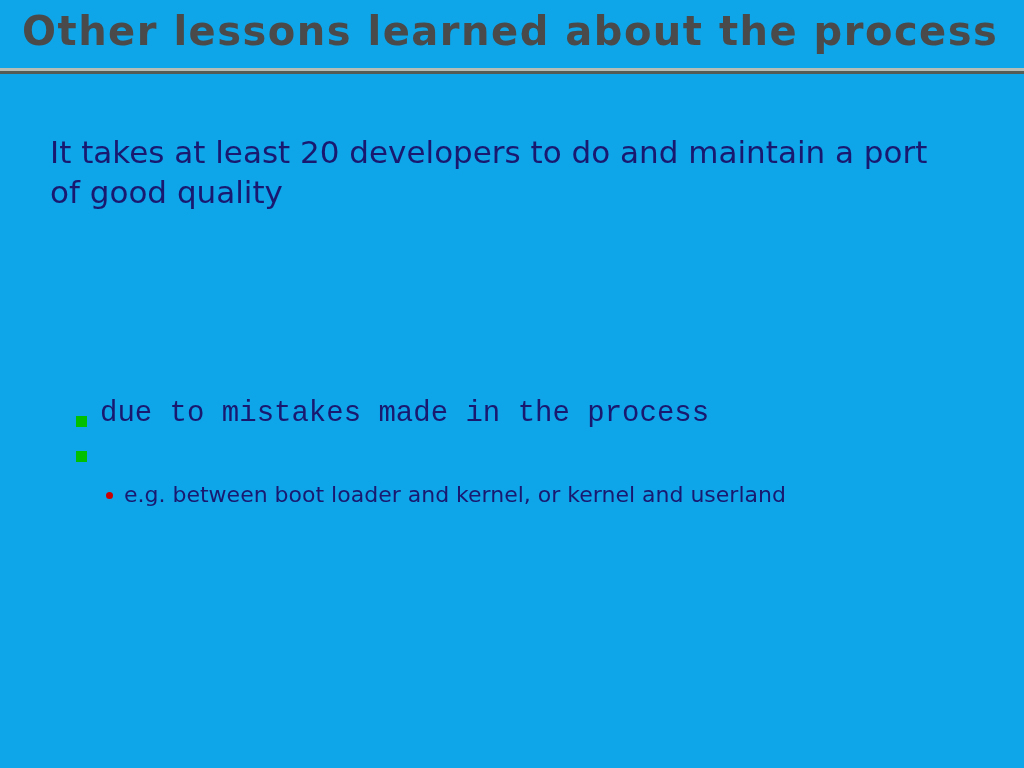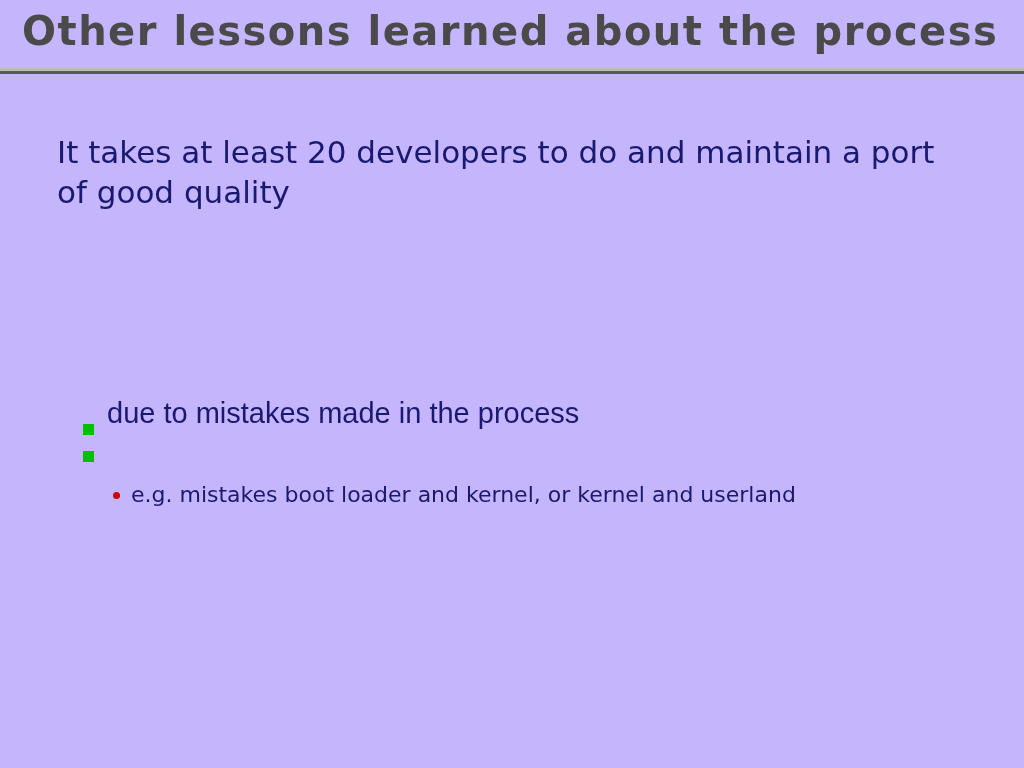--- a/index.html
+++ b/index.html
@@ -11,21 +11,21 @@
     height: 768px;
     background: #f5faf6;
     font-family: "DejaVu Sans", sans-serif;
     overflow: hidden;
   }
 
   .slide {
     position: relative;
     width: 1024px;
     height: 768px;
-    background: #c4b5fd;
+    background: #0ea5e9;
     box-sizing: border-box;
   }
 
   
   .title-area {
     position: absolute;
     left: 0;
     top: 0;
     width: 1024px;
     height: 70px;
@@ -59,21 +59,20 @@
     background: #555c55;
   }
 
   
   .body-area {
     position: absolute;
     left: 0;
     top: 74px;
     width: 840px;
     height: 694px;
-    margin-left: 7px;
   }
 
   .lvl1 {
     position: absolute;
     color: #191970;
     font-family: "DejaVu Sans", sans-serif;
     font-size: 31px;
     line-height: 40px;
     letter-spacing: 0px;
   }
@@ -92,23 +91,23 @@
 
   .lvl2-list {
     position: absolute;
     left: 76px;
     top: 318px;
     width: 900px;
   }
   .lvl2 {
     position: relative;
     display: flex;
-    align-items: flex-end;
+    align-items: center;
     color: #191970;
-    font-family: Liberation Sans, sans-serif;
+    font-family: Liberation Mono, monospace;
     font-size: 29px;
     line-height: 43px;
     letter-spacing: 0px;
   }
   .marker-square {
     flex: 0 0 auto;
     width: 11px;
     height: 11px;
     background: #00c000;
     margin-top: 16px;
@@ -168,18 +167,18 @@
         <span class="txt">due to mistakes made in the process</span>
       </div>
       <div class="lvl2">
         <span class="marker-square"></span>
       </div>
     </div>
 
     <div class="lvl3-list">
       <div class="lvl3">
         <span class="marker-dot"></span>
-        <span class="txt">e.g. mistakes boot loader and kernel, or kernel and userland</span>
+        <span class="txt">e.g. between boot loader and kernel, or kernel and userland</span>
       </div>
     </div>
 
   </div>
 </div>
 
 </body></html>

